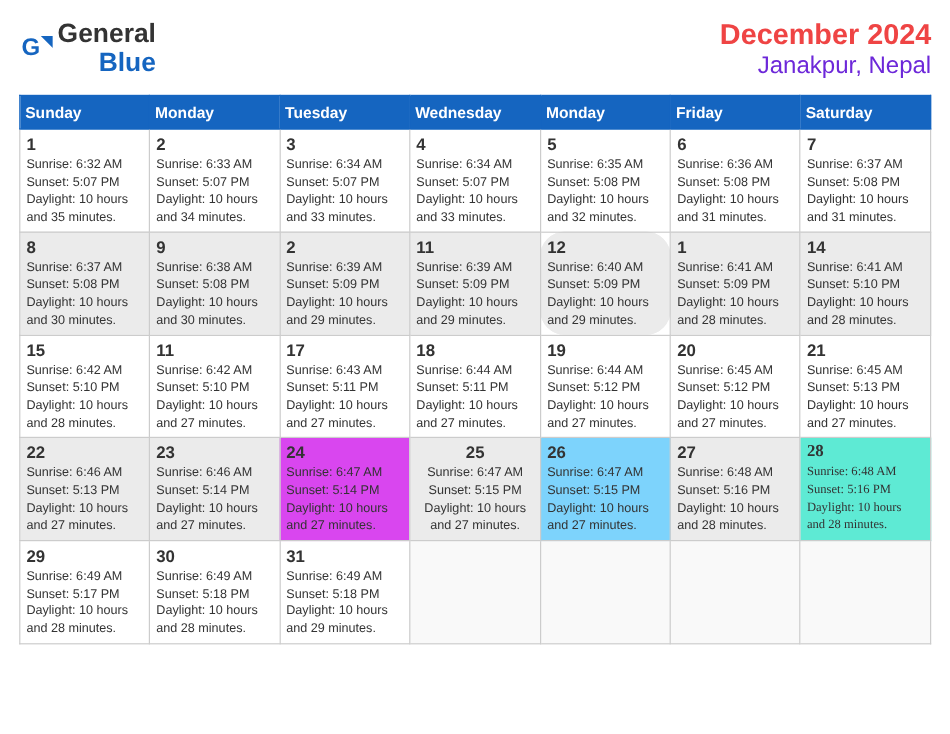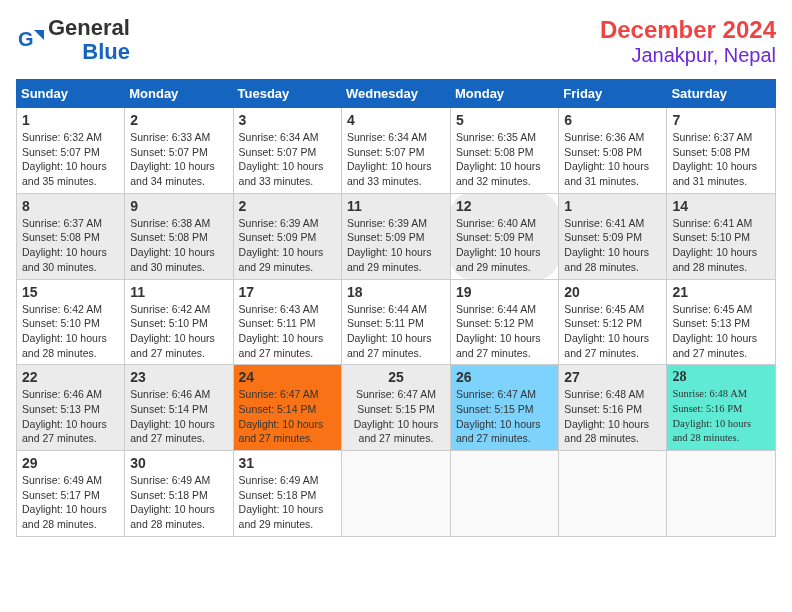--- a/index.html
+++ b/index.html
@@ -279,21 +279,21 @@
 Daylight: 10 hours
 and 27 minutes.</div>
         </td>
         <td style="background: rgb(235, 235, 235);">
           <span class="day-num">23</span>
           <div class="day-info" style="white-space: pre-line;">Sunrise: 6:46 AM
 Sunset: 5:14 PM
 Daylight: 10 hours
 and 27 minutes.</div>
         </td>
-        <td style="background: #f97316;">
+        <td style="background: #d946ef;">
           <span class="day-num">24</span>
           <div class="day-info" style="white-space: pre-line;">Sunrise: 6:47 AM
 Sunset: 5:14 PM
 Daylight: 10 hours
 and 27 minutes.</div>
         </td>
         <td style="background: rgb(235, 235, 235); text-align: center;">
           <span class="day-num">25</span>
           <div class="day-info" style="white-space: pre-line;">Sunrise: 6:47 AM
 Sunset: 5:15 PM

